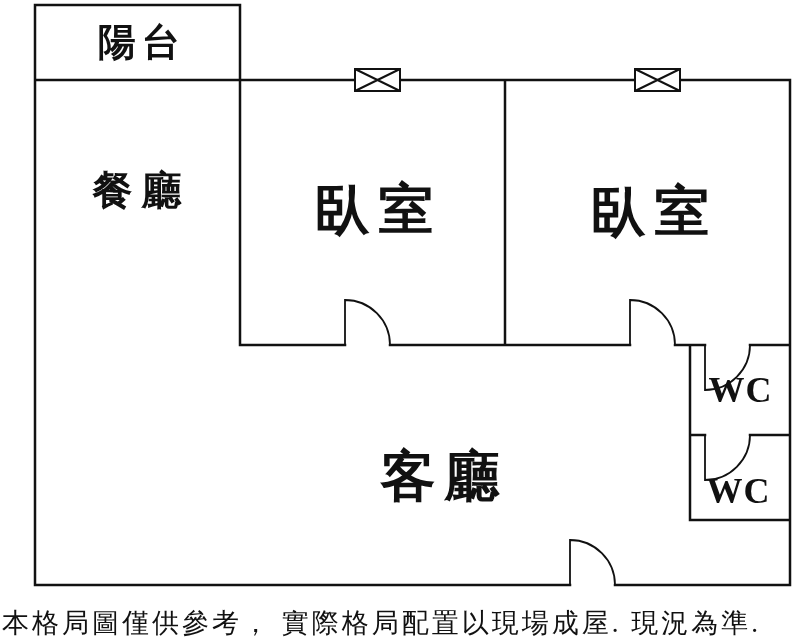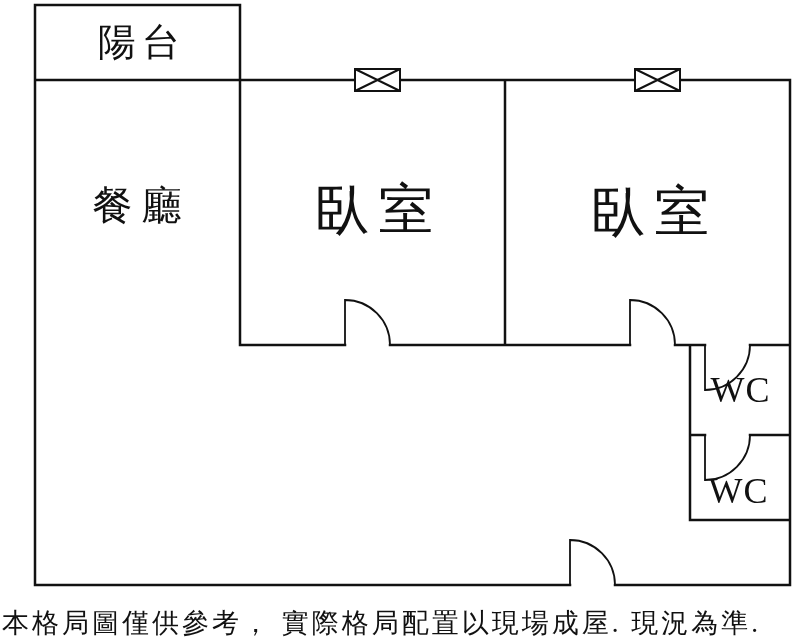--- a/index.html
+++ b/index.html
@@ -10,21 +10,21 @@
   }
   .page {
     position: relative;
     width: 800px; height: 638px;
     background: #ffffff;
     overflow: hidden;
   }
   .plan {
     position: absolute;
     left: 0; top: 0;
-    width: 800px; height: 600px;
+    width: 800px; height: 600px; font-weight: bold;
   }
   .plan svg { position: absolute; left: 0; top: 0; }
   .room-label {
     position: absolute;
     transform: translate(-50%, -50%);
     color: #111111;
     white-space: nowrap;
     font-size: 55px;
     letter-spacing: 9px;
     padding-left: 9px; 
@@ -84,26 +84,27 @@
         <path d="M345 345 V300 A45 45 0 0 1 390 345"></path>
         <path d="M630 345 V300 A45 45 0 0 1 675 345"></path>
         <path d="M705 345 V390 A45 45 0 0 0 750 345"></path>
         <path d="M705 435 V480 A45 45 0 0 0 750 435"></path>
         <path d="M570 585 V540 A45 45 0 0 1 615 585"></path>
       </g>
     </svg>
 
     <div class="room-label balcony" style="left:139px; top:42px;">陽台</div>
 
-    <div class="room-label dining" style="left:137px; top:205px;">餐廳</div>
+    <div class="room-label dining" style="left:137px; top:190px;">餐廳</div>
 
     <div class="room-label" style="left:374px; top:210px;">臥室</div>
 
     <div class="room-label" style="left:650px; top:212px;">臥室</div>
 
+    <div class="room-label" style="left:440px; top:477px;">客廳</div>
 
     <div class="room-label wc" style="left:740px; top:390px;">WC</div>
 
     <div class="room-label wc" style="left:738px; top:491px;">WC</div>
   </div>
 
   <div class="disclaimer">本格局圖僅供參考， 實際格局配置以現場成屋. 現況為準.</div>
 
 </div>
 

